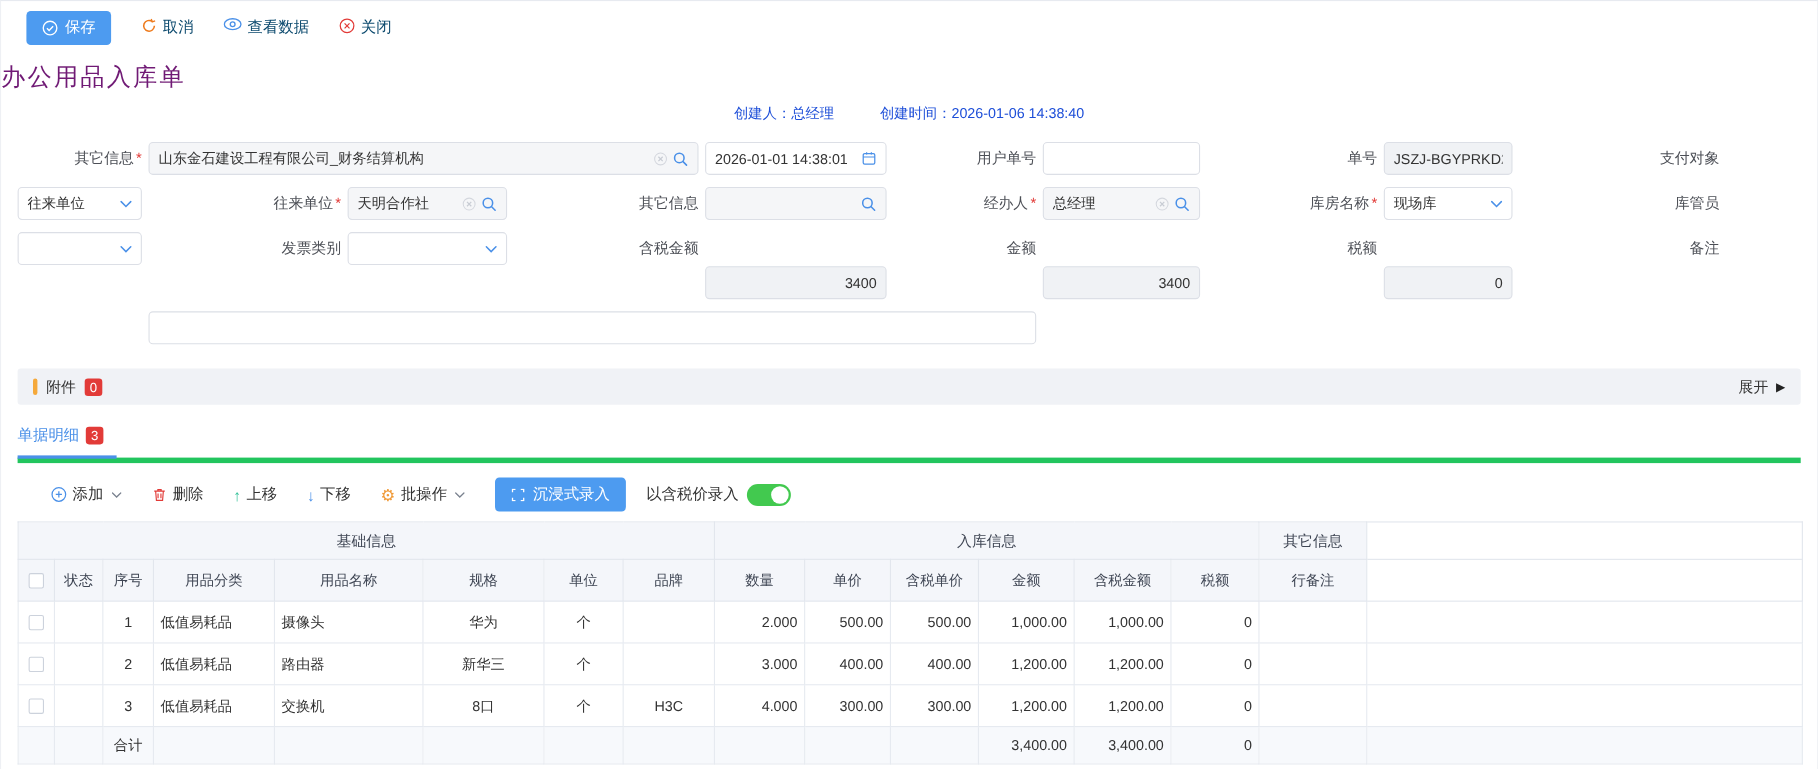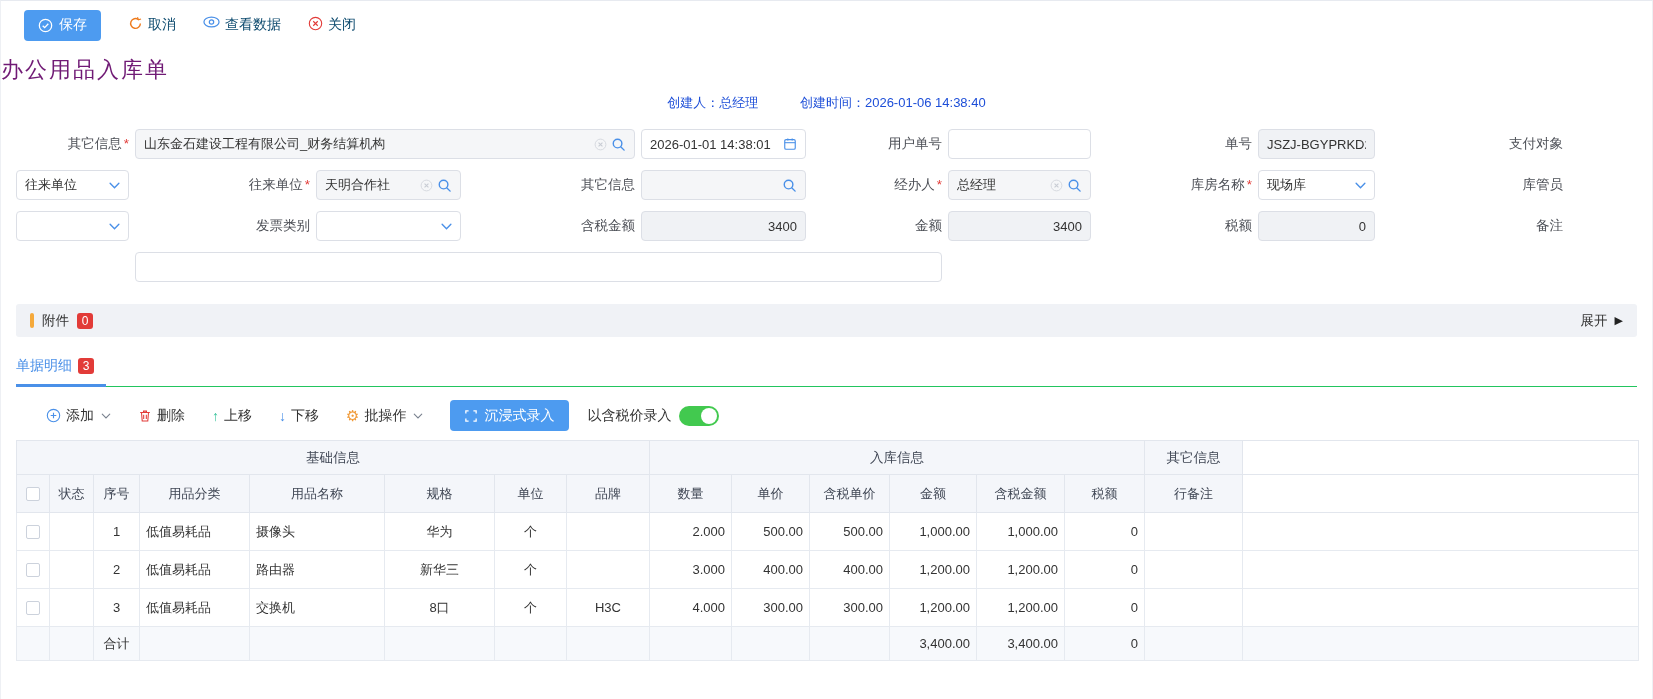--- a/index.html
+++ b/index.html
@@ -25,42 +25,42 @@
   .form-grid { display:grid; margin:17px 0 0 15px; column-gap:6px; row-gap:11px;
     grid-template-columns:113px 175px 145px 168px 165px 130px 143px 155px 117px 182px; }
   .flabel { text-align:right; line-height:30px; font-size:13.5px; color:#4c4f56; white-space:nowrap; }
   .req { color:#e23b38; margin-left:2px; }
   .fld { height:30px; border:1px solid #dcdfe6; border-radius:4px; background:#fff;
     display:flex; align-items:center; padding:0 8px; font-size:13px; color:#333;
     position:relative; overflow:visible; }
   .fld .val { flex:1; white-space:nowrap; overflow:hidden; text-overflow:clip; }
   .fld.gray { background:#f5f6f8; }
   .fld.disabled { background:#f0f2f5; }
-  .fld.num { justify-content:flex-end; }
+  .fld.num { justify-content:flex-end;margin-top:31px; }
   .span-wide { grid-column:2 / span 3;align-items:center; }
   .span-remark { grid-column:2 / span 5; }
   .ic { display:inline-flex; align-items:center; flex:none; }
   .ic + .ic { margin-left:4px; }
   .info-badge { position:absolute; right:-24px; top:7px; width:16px; height:16px;
     border-radius:50%; background:#f09a38; color:#fff; font-size:10px; font-weight:bold;
     display:flex; align-items:center; justify-content:center; }
 
   
   .attach-bar { margin:22px 15px 0; height:33px; background:#f0f2f6; border-radius:3px;
     display:flex; align-items:center; padding:0 14px; }
   .attach-pill { width:4px; height:15px; background:#f5a93b; border-radius:2px; margin-right:8px; }
   .attach-label { font-size:13.5px; color:#333; margin-right:8px; }
   .badge { background:#e23b38; color:#fff; font-size:12px; line-height:16px; min-width:16px;
     text-align:center; border-radius:3px; padding:0 4px; display:inline-block; }
   .attach-expand { margin-left:auto; display:flex; align-items:center; gap:7px;
     font-size:13.5px; color:#333; cursor:pointer; }
   .tri { font-size:11px; color:#222; }
 
   
-  .tabs { margin:19px 15px 0; border-bottom:1px solid #22c55e; position:relative; padding-bottom:11px; }
+  .tabs { margin:19px 15px 0; border-bottom:5px solid #22c55e; position:relative; padding-bottom:11px; }
   .tab { display:inline-flex; align-items:center; gap:6px; color:#4a90e8; font-size:14px; cursor:pointer; }
   .tab-underline { position:absolute; left:0; bottom:-1px; width:90px; height:3px; background:#4a90e8; }
 
   
   .dtoolbar { margin:13px 0 9px 45px; display:flex; align-items:center; font-size:14px; color:#333; }
   .dt-item { display:inline-flex; align-items:center; gap:5px; margin-right:27px; cursor:pointer; }
   .caret { margin-left:2px; }
   .arrow-up { color:#35c29a; font-size:14px; }
   .arrow-down { color:#4a90e8; font-size:14px; }
   .gear { color:#f09a38; font-size:15px; font-family:"DejaVu Sans",sans-serif; }

